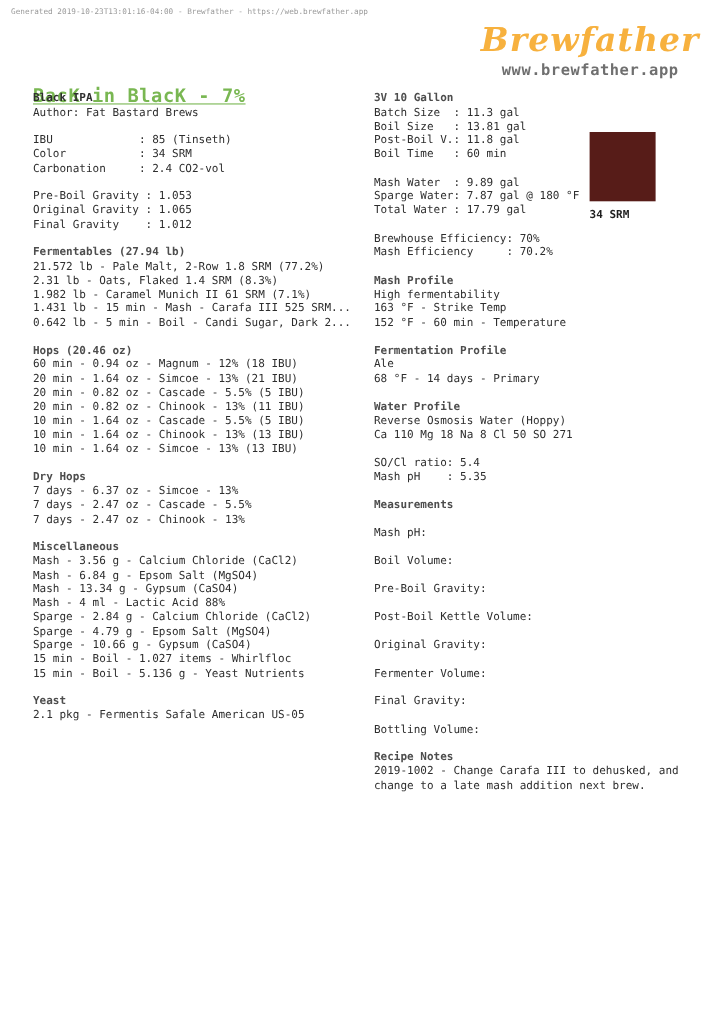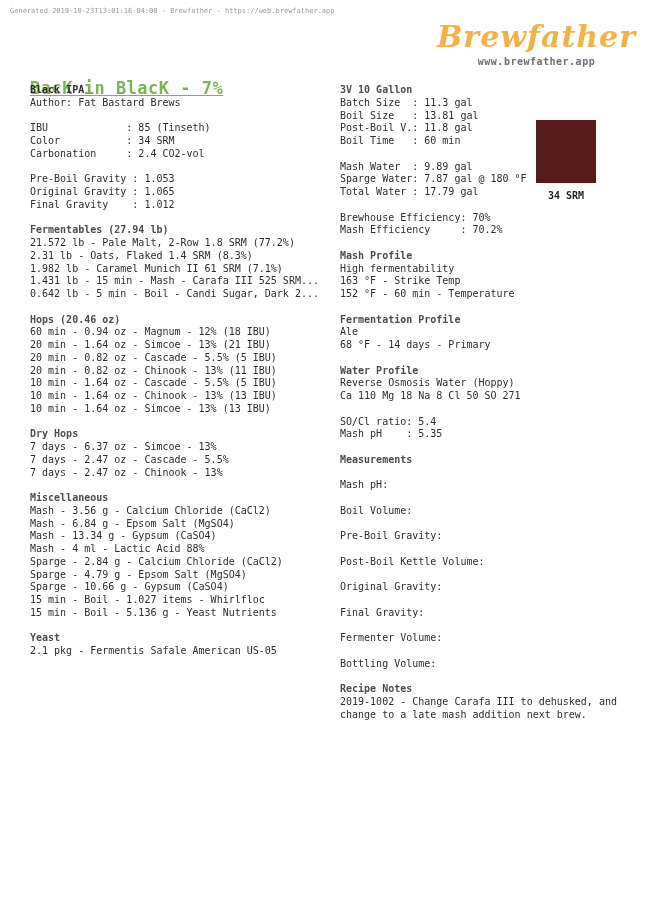--- a/index.html
+++ b/index.html
@@ -10,35 +10,35 @@
   }
   .meta-line {
     position:absolute; left:10px; top:7px;
     font-size:7px; letter-spacing:0; color:#9a9a9a; white-space:pre;
   }
   .logo-wrap { position:absolute; right:16px; top:20px; text-align:center; }
   .logo-script {
     font-family:"DejaVu Serif", serif; font-style:italic; font-weight:bold;
     font-size:30px; line-height:34px; color:#f7b13e; letter-spacing:1px;
   }
-  .logo-url { font-size:10px; font-weight:bold; color:#6f6f6f; margin-top:2px; letter-spacing:0.5px; }
+  .logo-url { font-size:14px; font-weight:bold; color:#6f6f6f; margin-top:2px; letter-spacing:0.5px; }
   .page-title {
     position:absolute; left:30px; top:78px;
     font-size:17px; font-weight:bold; color:#79b752; white-space:pre; letter-spacing:0.5px;
   }
   .col { position:absolute; top:84px; font-size:10px; line-height:12.75px; }
   .col-left  { left:30px;  width:302px; }
   .col-right { left:340px; width:300px; }
   .block { margin-top:12.75px; }
   .block:first-child { margin-top:0; }
   .line { white-space:pre; }
   .heading { font-weight:bold; color:#4d4d4d; white-space:pre; }
   .bold { font-weight:bold; }
   .field { margin-top:12.75px; white-space:pre; }
-  .swatch-wrap { position:absolute; left:536px; top:120px; width:48px; text-align:right; }
+  .swatch-wrap { position:absolute; left:536px; top:120px; width:48px; text-align:left; }
   .swatch { width:60px; height:63px; background:#571c18; }
   .swatch-label { font-size:10px; font-weight:bold; color:#1e1e1e; margin-top:7px; white-space:pre; }
 </style>
 </head>
 <body>
 
 <div>
 
   <div class="meta-line">Generated 2019-10-23T13:01:16-04:00 - Brewfather - https://web.brewfather.app</div>
 
@@ -180,22 +180,22 @@
       </div>
 
     <div class="block">
       <div class="heading">Measurements</div>
       <div>
           <div class="field">Mash pH:</div>
           <div class="field">Boil Volume:</div>
           <div class="field">Pre-Boil Gravity:</div>
           <div class="field">Post-Boil Kettle Volume:</div>
           <div class="field">Original Gravity:</div>
+          <div class="field">Fermenter Volume:</div>
           <div class="field">Final Gravity:</div>
-          <div class="field">Fermenter Volume:</div>
           <div class="field">Bottling Volume:</div>
         </div>
     </div>
 
     <div class="block">
       <div class="heading">Recipe Notes</div>
       <div>
           <div class="line">2019-1002 - Change Carafa III to dehusked, and</div>
           <div class="line">change to a late mash addition next brew.</div>
         </div>

